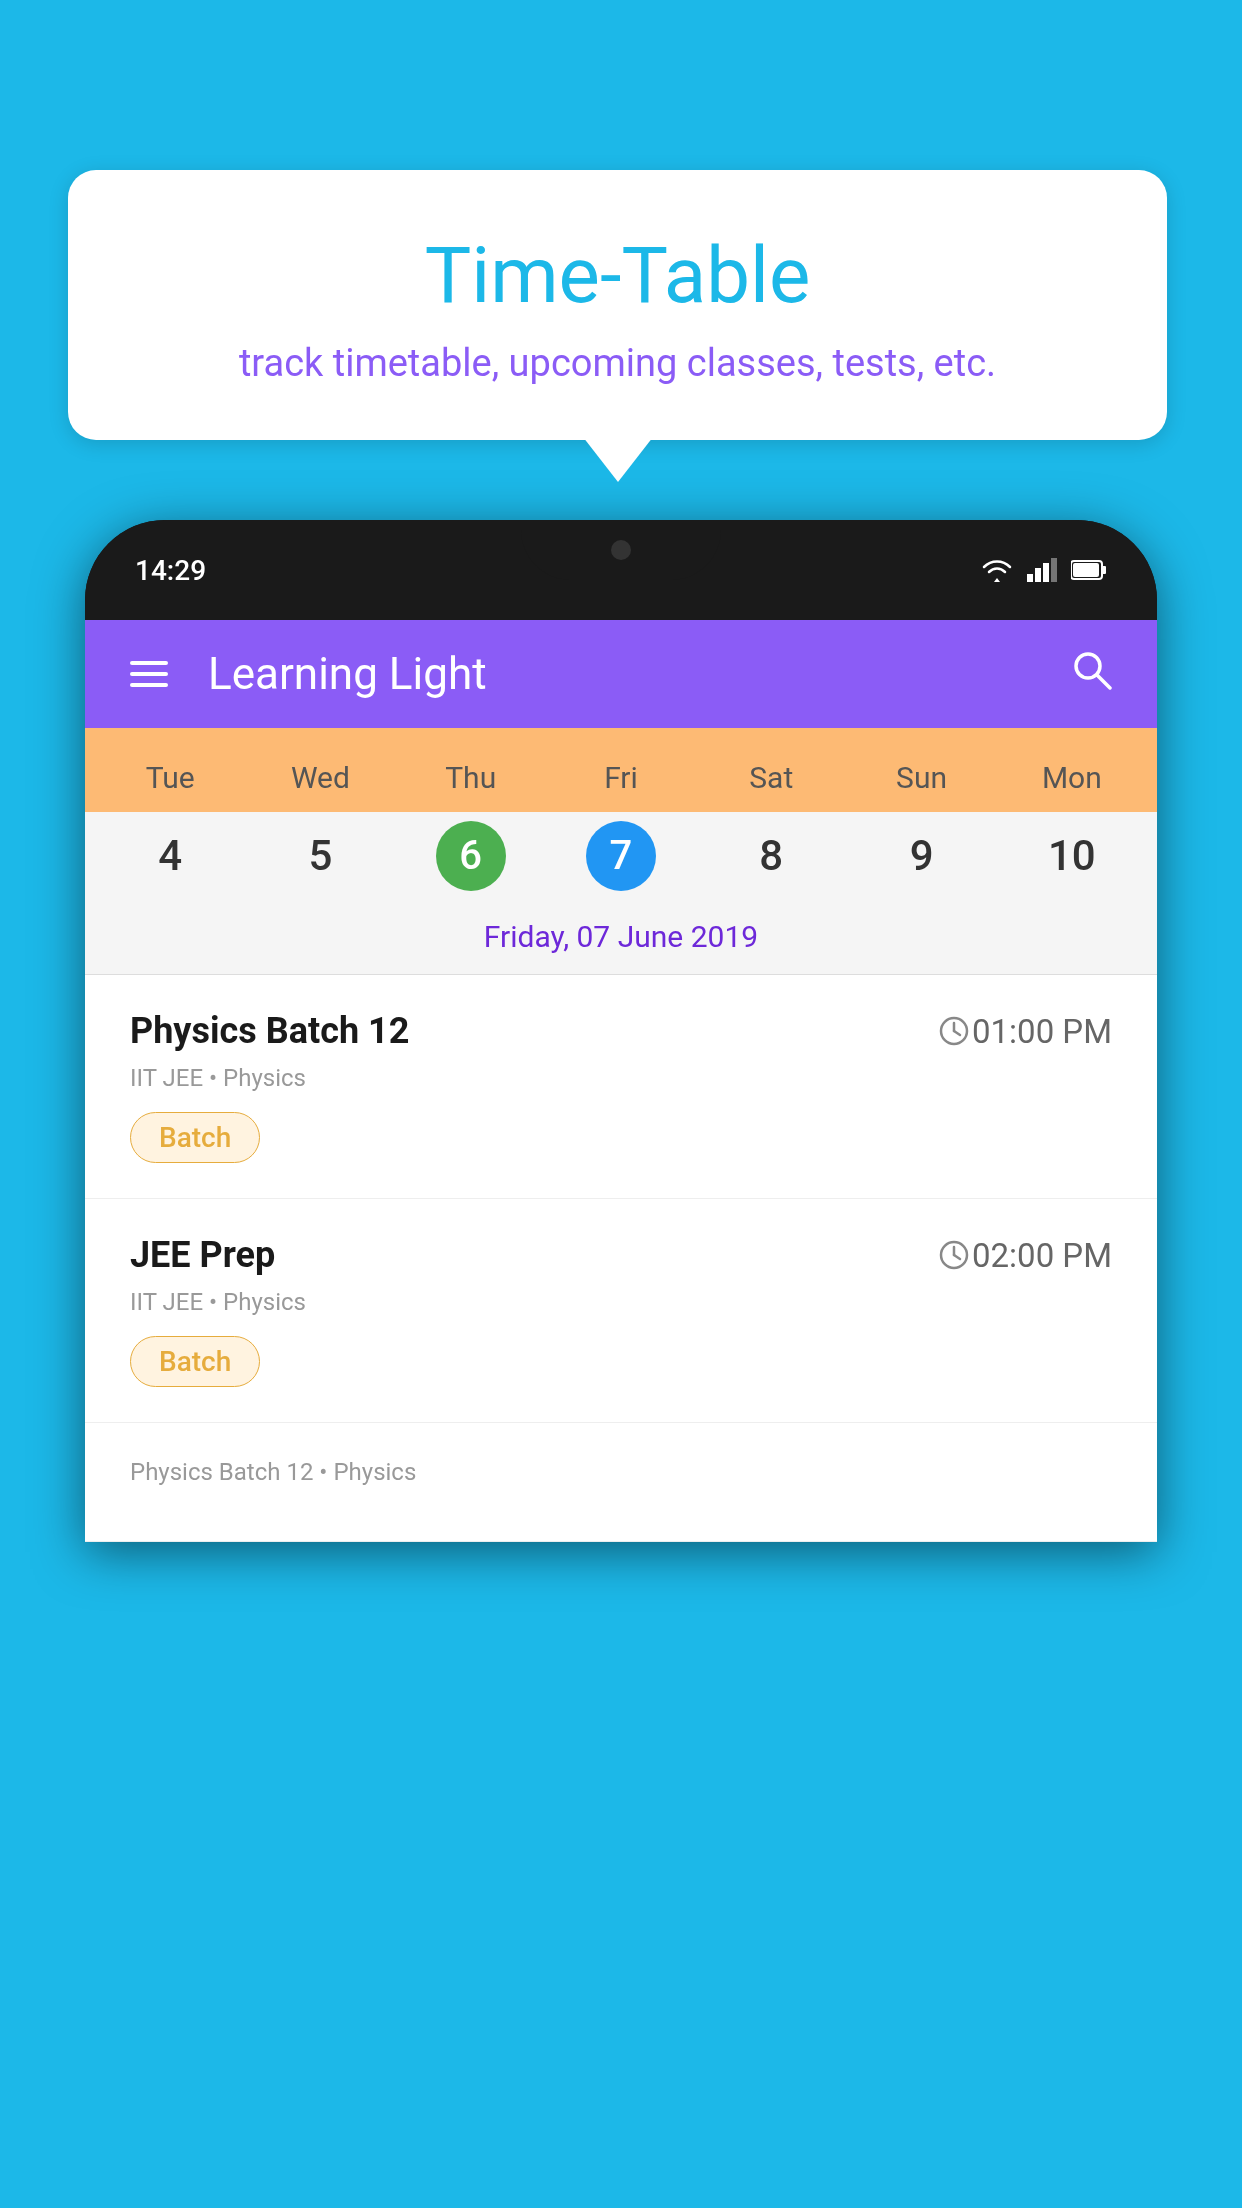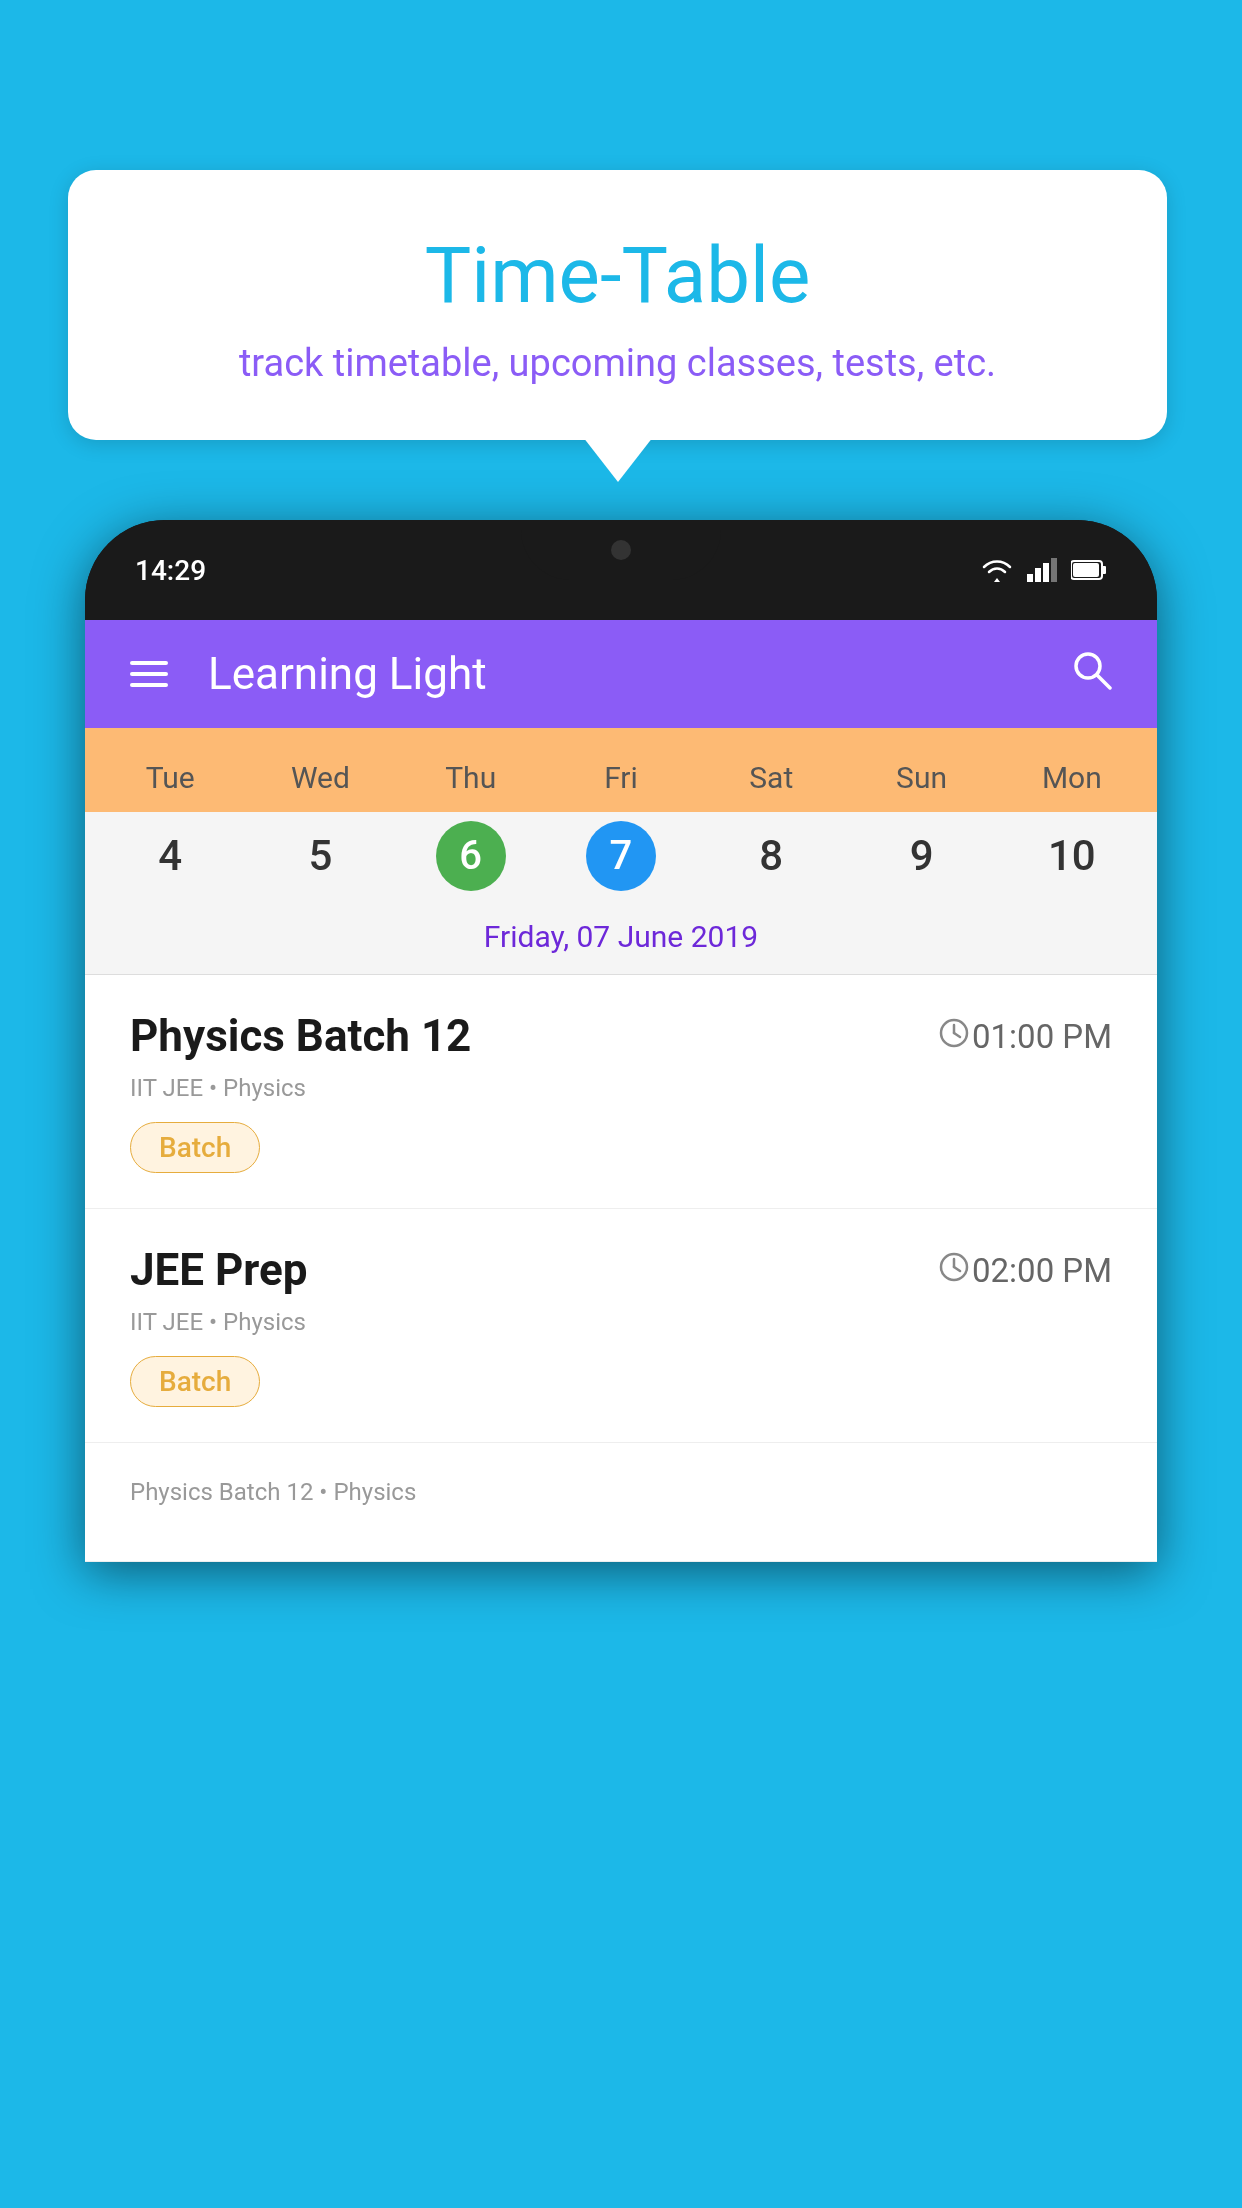--- a/index.html
+++ b/index.html
@@ -237,29 +237,30 @@
     }
 
     .schedule-item-header {
       display: flex;
       align-items: center;
       justify-content: space-between;
       margin-bottom: 12px;
     }
 
     .schedule-title {
-      font-size: 44px;
+      font-size: 36px;
       font-weight: 700;
       color: #1a1a1a;
     }
 
     .schedule-time {
       font-size: 33px;
       color: #666;
       display: flex;
+      align-items: center;
       gap: 2px;
     }
 
     .schedule-meta {
       font-size: 24px;
       color: #999;
       margin-bottom: 20px;
     }
 
     .batch-badge {

